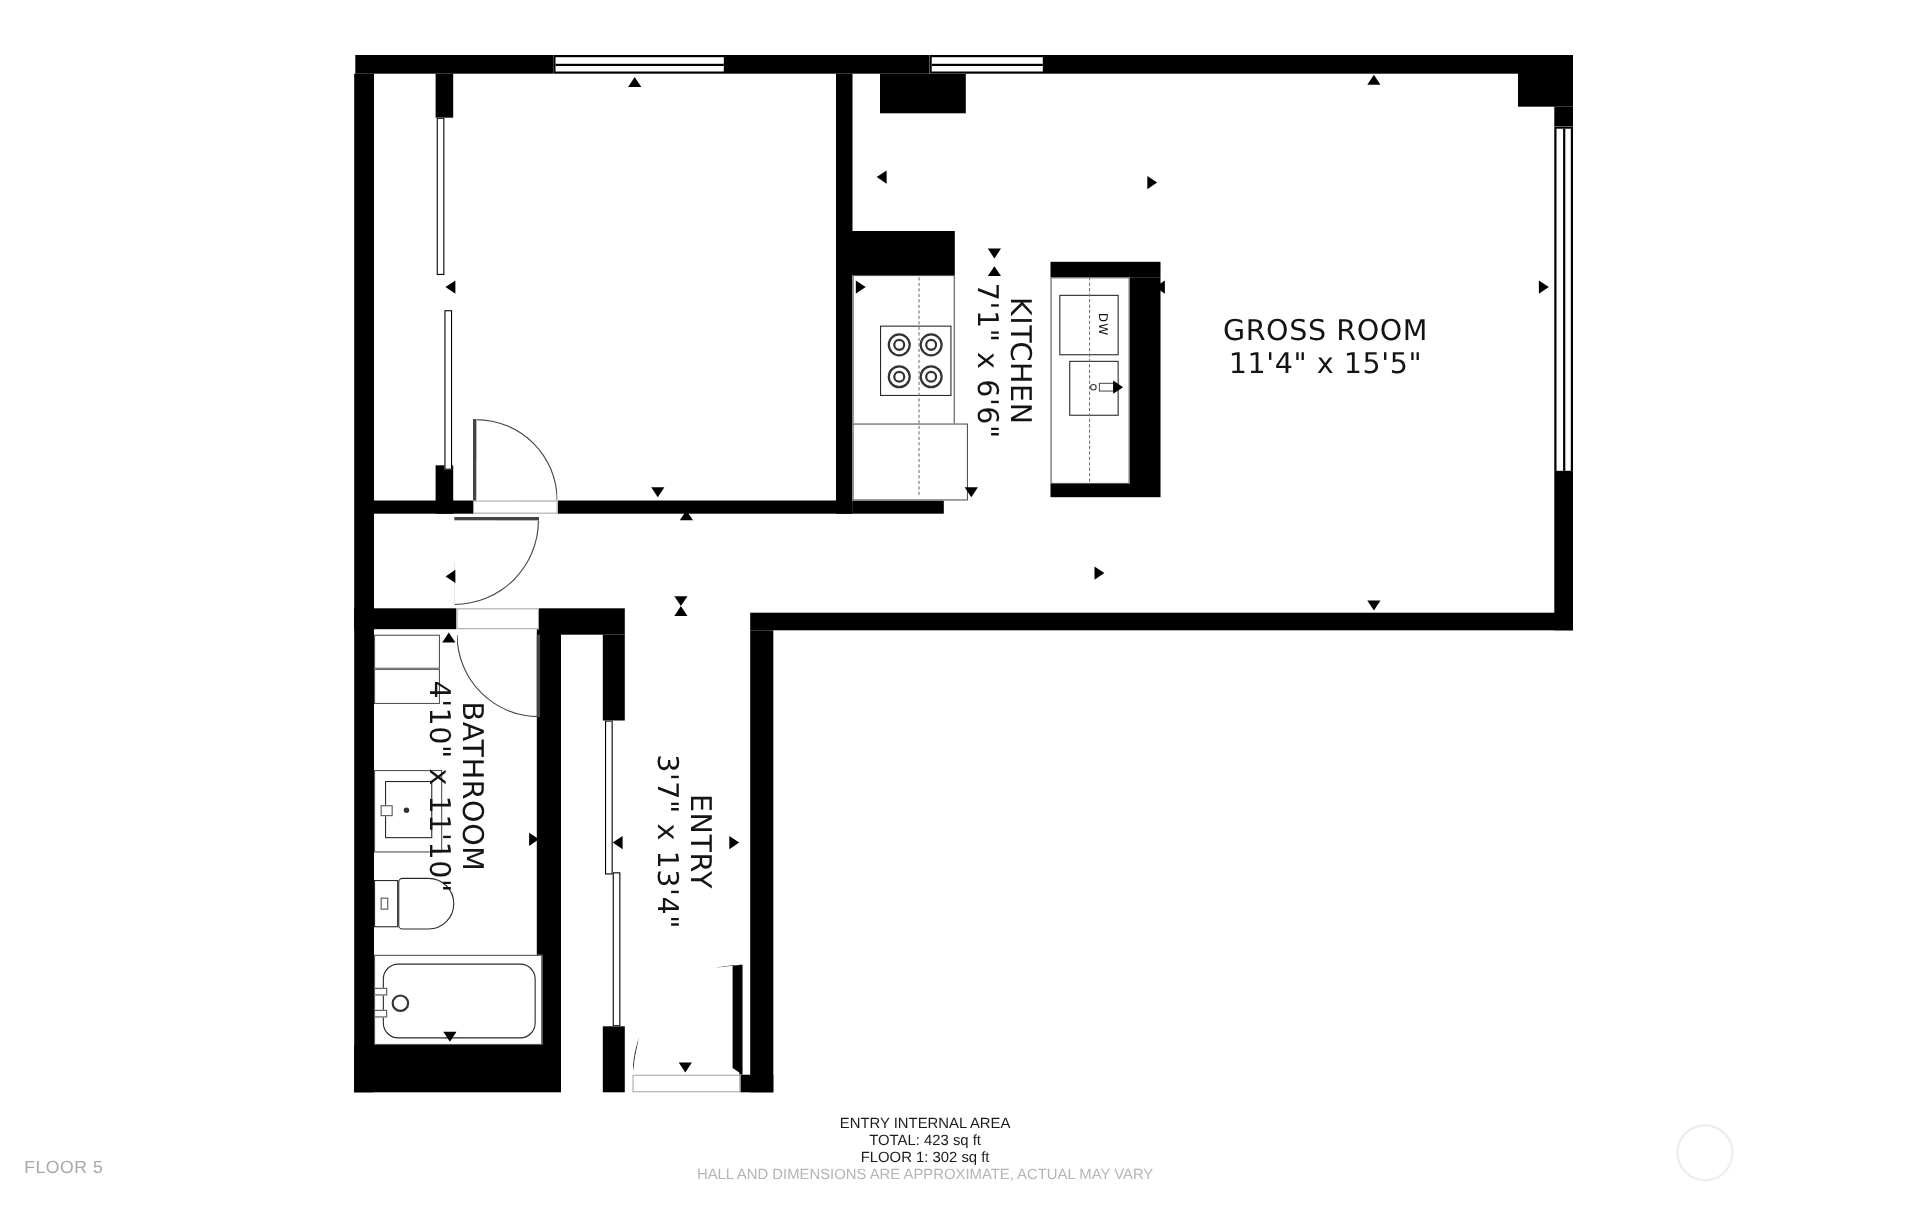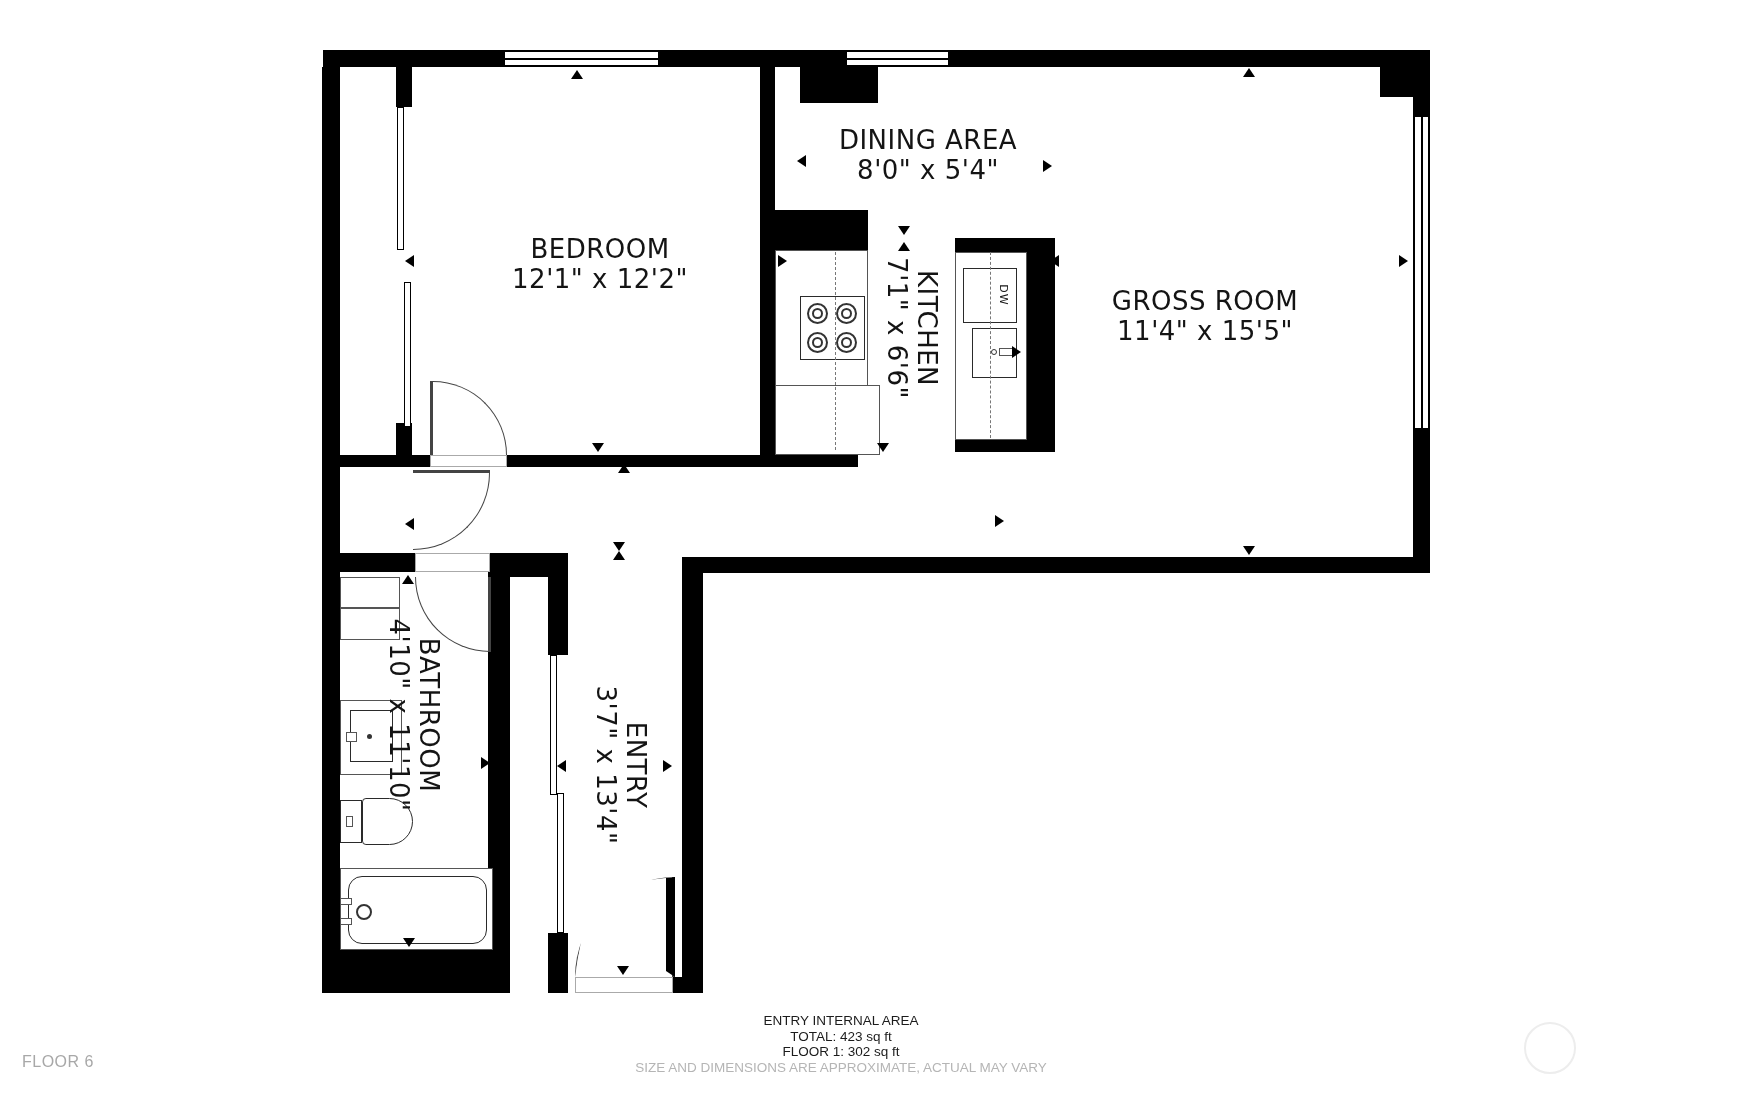--- a/index.html
+++ b/index.html
@@ -165,28 +165,20 @@
   <div class="td" style="left:613px;top:542px;"></div>
   <div class="tu" style="left:613px;top:551px;"></div>
   <div class="tl" style="left:331px;top:757px;"></div>
   <div class="tr2" style="left:481px;top:757px;"></div>
   <div class="tu" style="left:402px;top:575px;"></div>
   <div class="td" style="left:403px;top:938px;"></div>
   <div class="tl" style="left:557px;top:760px;"></div>
   <div class="tr2" style="left:663px;top:760px;"></div>
   <div class="td" style="left:617px;top:966px;"></div>
 
-  <div class="lbl" style="left:600px;top:264px;">
-    <div>BEDROOM</div>
-    <div>12'1" x 12'2"</div>
-  </div>
-  <div class="lbl" style="left:928px;top:155px;">
-    <div>DINING AREA</div>
-    <div>8'0" x 5'4"</div>
-  </div>
   <div class="vlbl" style="left:912px;top:328px;">
     <div>KITCHEN</div>
     <div>7'1" x 6'6"</div>
   </div>
   <div class="lbl" style="left:1205px;top:316px;">
     <div>GROSS ROOM</div>
     <div>11'4" x 15'5"</div>
   </div>
   <div class="vlbl" style="left:414px;top:715px;">
     <div>BATHROOM</div>
@@ -194,18 +186,18 @@
   </div>
   <div class="vlbl" style="left:621px;top:765px;">
     <div>ENTRY</div>
     <div>3'7" x 13'4"</div>
   </div>
 
   <div id="footer">
     <div>ENTRY INTERNAL AREA</div>
     <div>TOTAL: 423 sq ft</div>
     <div>FLOOR 1: 302 sq ft</div>
-    <div class="dim">SIZE AND DIMENSIONS ARE APPROXIMATE, ACTUAL MAY VARY</div>
-  </div>
-  <div id="floortag">FLOOR 6</div>
+    <div class="dim">HALL AND DIMENSIONS ARE APPROXIMATE, ACTUAL MAY VARY</div>
+  </div>
+  <div id="floortag">FLOOR 5</div>
   <div id="compass"></div>
 
 </div>
 
 </body></html>

